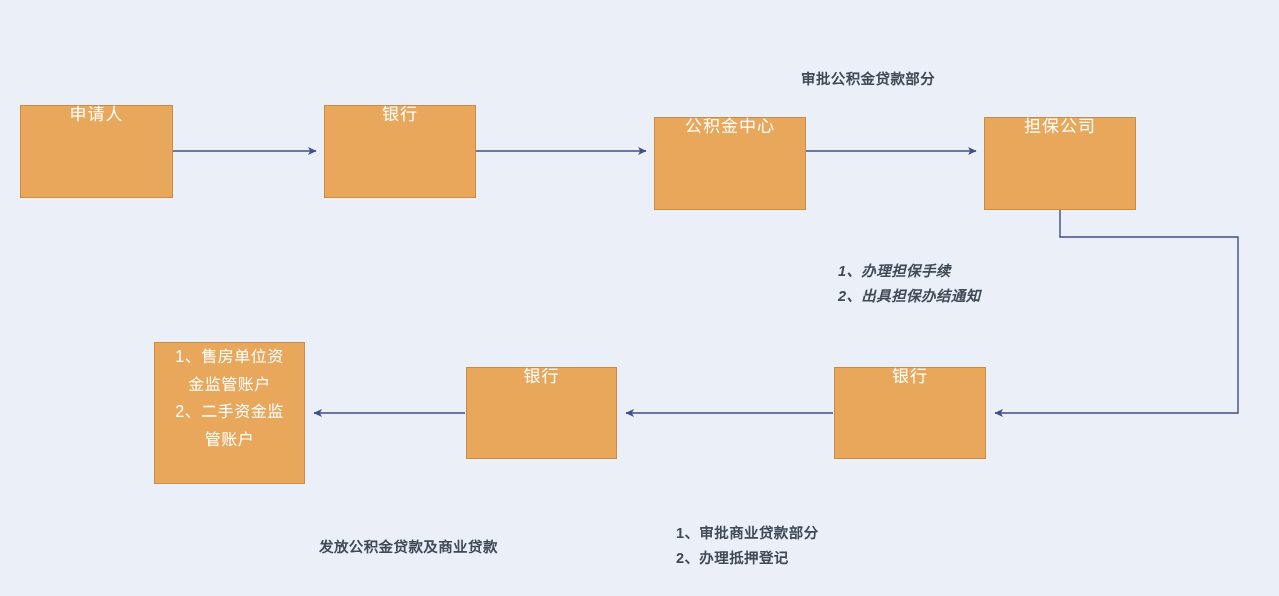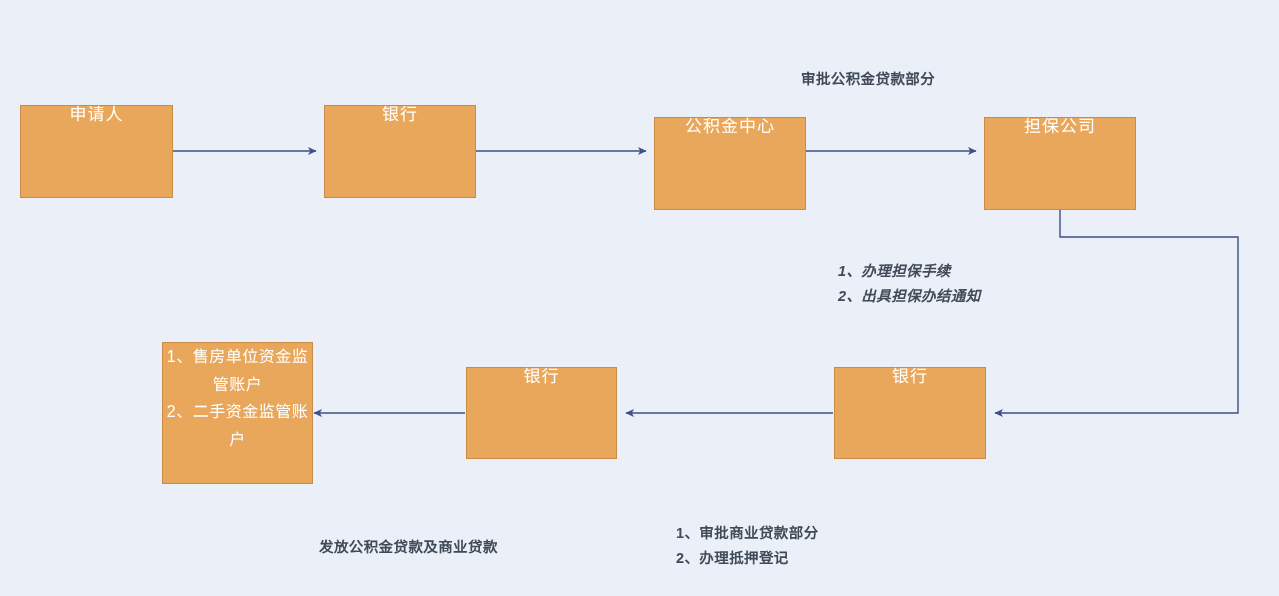--- a/index.html
+++ b/index.html
@@ -35,22 +35,21 @@
     text-align: center;
     color: #ffffff;
     font-size: 17px;
     line-height: 1.0;
     letter-spacing: 1px;
   }
   .node.multiline {
     font-size: 16px;
     line-height: 1.72;
     letter-spacing: 0.5px;
-    padding: 0 0;
-    margin-left: 8px;
+    padding: 0 16px;
   }
   .node .node-text {
     display: block;
     white-space: pre-line;
   }
   .caption {
     position: absolute;
     color: #414b58;
     font-size: 14.5px;
     font-weight: bold;

